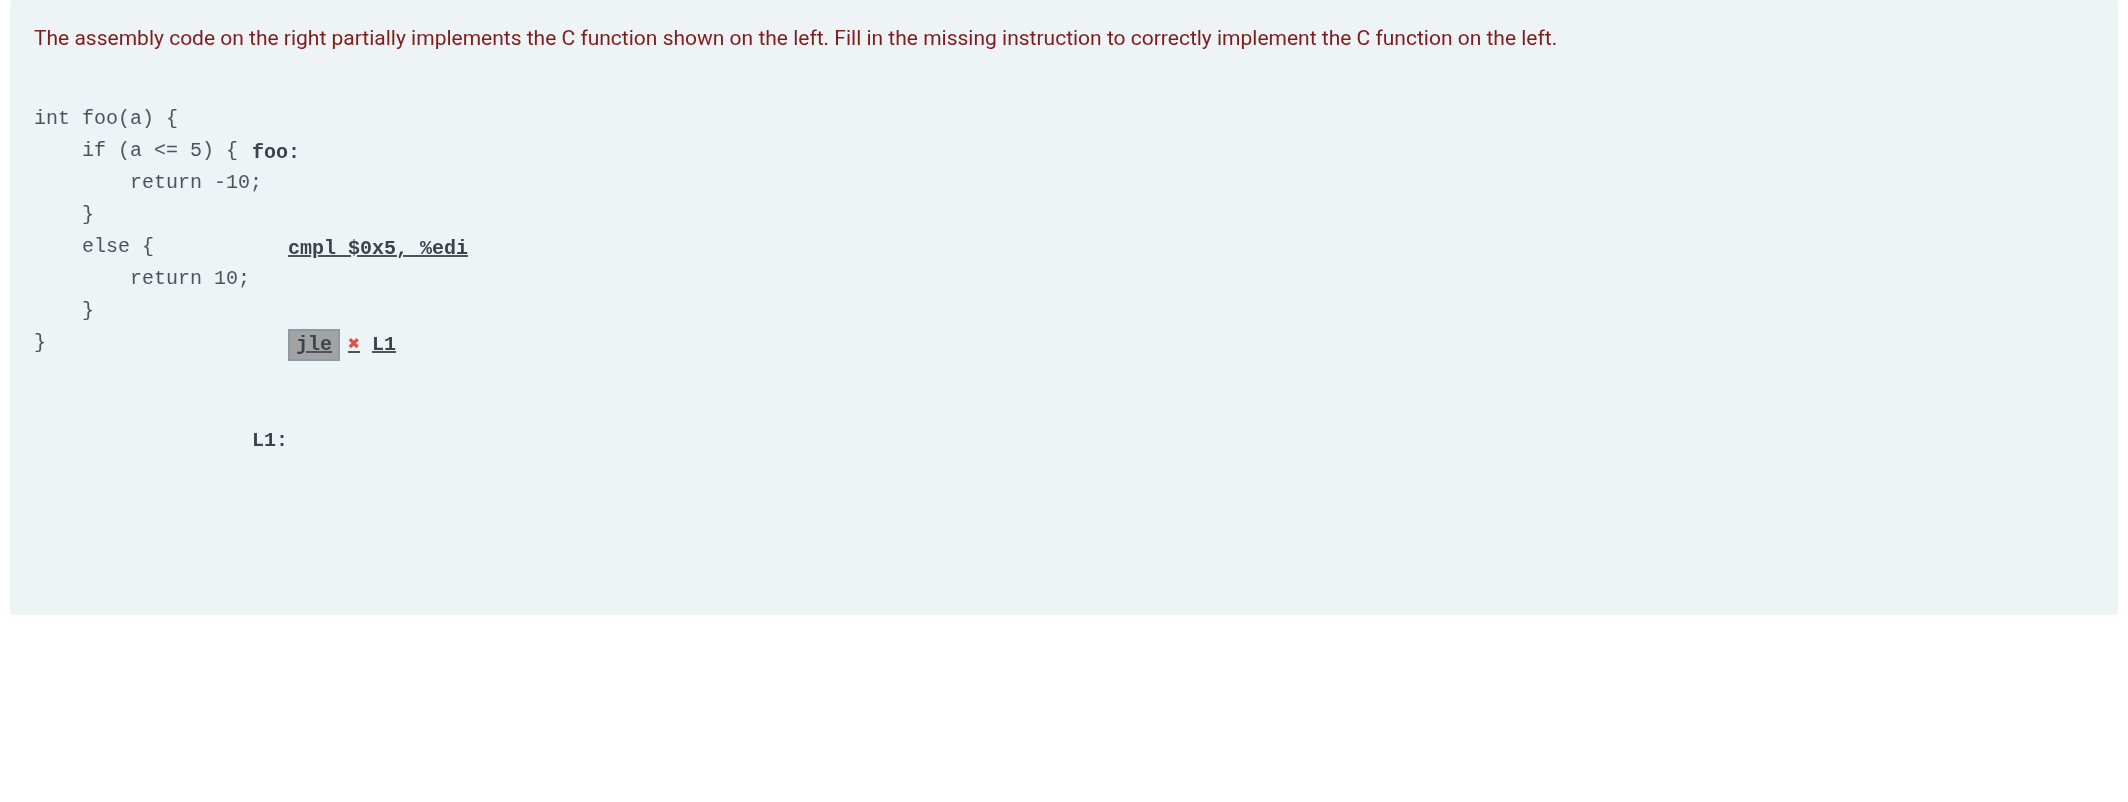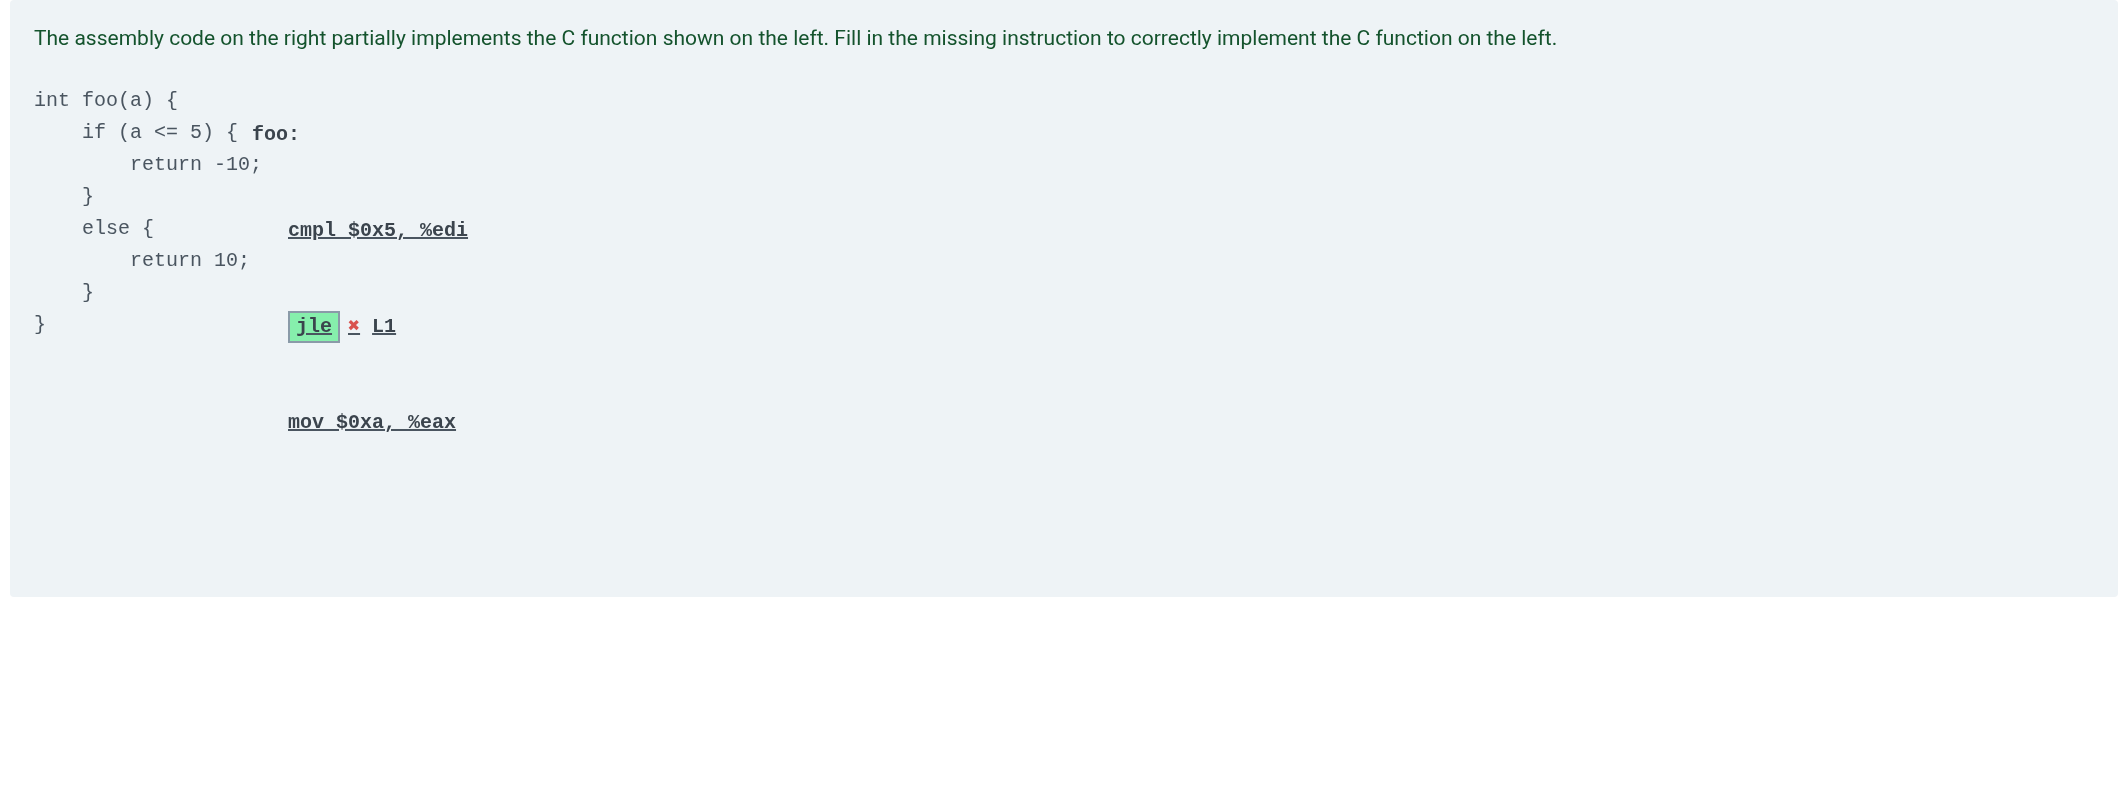--- a/index.html
+++ b/index.html
@@ -12,21 +12,22 @@
     line-height: 1.4;
   }
   .prompt-box {
     background: #eef3f6;
     padding: 22px 24px 30px 24px;
     margin: 0 10px 14px 10px;
     border-radius: 4px;
   }
   .prompt-text {
     font-size: 21px;
-    color: #14532d;
+    color: #7f1d1d;
+    margin-bottom: 18px;
     line-height: 1.55;
   }
   .code-row {
     display: flex;
     gap: 10px;
   }
   .c-col, .asm-col {
     font-family: "SFMono-Regular", Consolas, "Liberation Mono", Menlo, Courier, monospace;
     font-size: 20px;
     white-space: pre;
@@ -38,21 +39,21 @@
   .asm-col b, .c-col b { font-weight: 700; color: #3b444d; }
   .asm-line { display: flex; align-items: center; height: 32px; }
   .indent1 { padding-left: 36px; text-decoration: underline; }
   .filled-box {
     display: inline-flex;
     align-items: center;
     justify-content: center;
     min-width: 52px;
     height: 32px;
     border: 2px solid #8a9aa8;
-    background: #86efac;
+    background: #a3a3a3;
     font-family: "SFMono-Regular", Consolas, "Liberation Mono", Menlo, Courier, monospace;
     font-size: 20px;
     padding: 0 6px;
     margin-right: 8px;
     color: #3b444d;
     font-weight: 700;
   }
   .x-mark {
     color: #d9534f;
     font-weight: 900;
@@ -77,18 +78,18 @@
 }</div>
 
     <div class="asm-col">
       <div class="asm-line"><b>foo:</b></div>
       <div class="asm-line indent1"><b>cmpl $0x5, %edi</b></div>
       <div class="asm-line indent1">
         <span class="filled-box">jle</span>
         <span class="x-mark">✖</span>
         <b>L1</b>
       </div>
-      <div class="asm-line indent1"><b>mov $0xa, %eax</b></div>
+      <div class="asm-line"><b>L1:</b></div>
       
       
     </div>
   </div>
 </div>
 
 </body></html>

